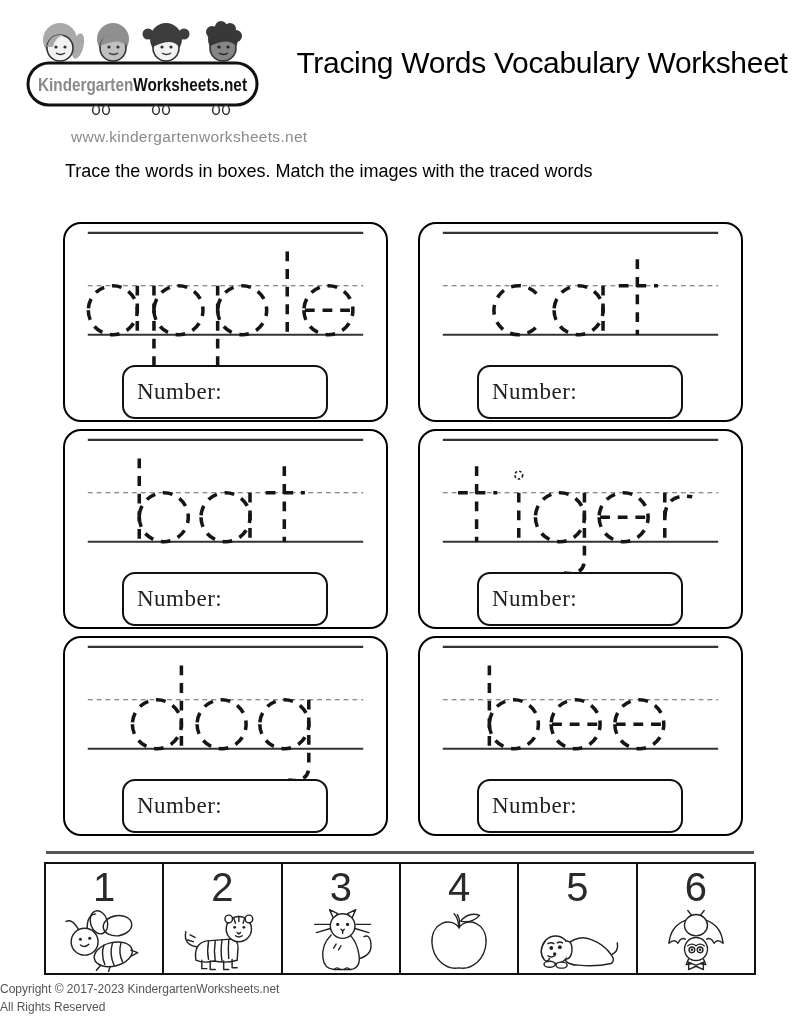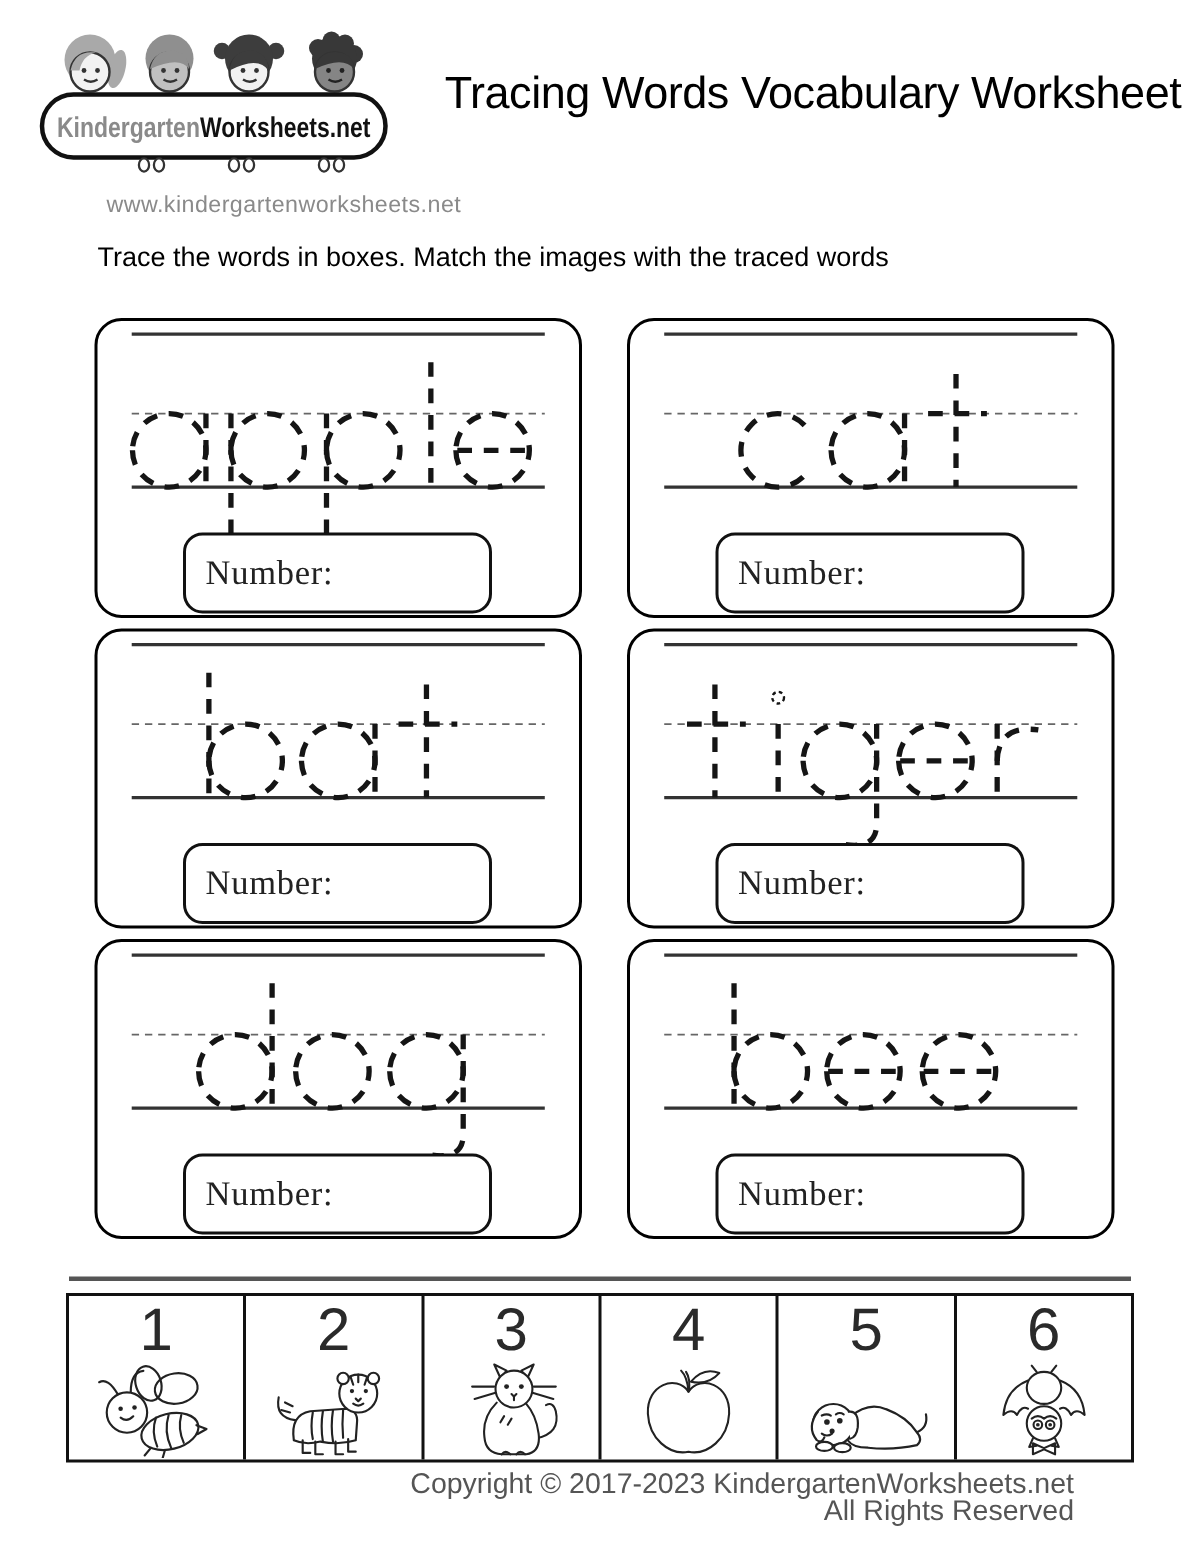--- a/index.html
+++ b/index.html
@@ -11,21 +11,21 @@
   .site-url{position:absolute;left:26px;top:128px;font-size:15.5px;color:#8a8a8a;letter-spacing:.3px;margin-left:45px;}
   .title{position:absolute;left:252px;top:30px;width:548px;margin:16px;font-size:30px;font-weight:400;
          letter-spacing:-.3px;color:#000;text-align:center;}
   .name-row{position:absolute;left:402px;top:118px;display:flex;align-items:flex-end;}
   .name-label{font-size:28px;color:#000;}
   .name-line{display:inline-block;width:232px;height:1px;border-bottom:2.5px solid #000;margin-bottom:4px;}
 
   .instructions{position:absolute;left:63px;top:156px;width:690px;margin:2px;font-size:18px;line-height:27px;color:#000;}
 
   
-  .grid{position:absolute;left:63px;top:212px;display:grid;
+  .grid{position:absolute;left:63px;top:222px;display:grid;
         grid-template-columns:325px 325px;column-gap:30px;grid-auto-rows:200px;row-gap:7px;}
   .tbox{position:relative;border:2.2px solid #000;border-radius:18px;box-sizing:border-box;background:#fff;}
   .trace-svg{position:absolute;left:0;top:0;width:100%;height:100%;}
   .guide-solid{stroke:#333;stroke-width:2.2;}
   .guide-mid{stroke:#666;stroke-width:1.2;stroke-dasharray:5 4;}
   .trace-stroke{fill:none;stroke:#151515;stroke-width:3.6;stroke-dasharray:10 8;}
   .trace-dot{fill:none;stroke:#151515;stroke-width:1.6;stroke-dasharray:2.5 2.2;}
   .numbox{position:absolute;left:57px;top:141px;width:206px;height:54px;border:2.2px solid #111;
           border-radius:13px;box-sizing:border-box;background:#fff;display:flex;align-items:center;}
   .numbox span{font-family:"Liberation Serif",serif;font-size:23px;color:#222;padding-left:13px;letter-spacing:.5px;}
@@ -36,22 +36,22 @@
          box-sizing:border-box;display:flex;background:#fff;}
   .cell{position:relative;flex:1;border-left:2px solid #111;}
   .cell:first-child{border-left:none;}
   .cell-number{text-align:center;margin-top:1px;font-size:40px;line-height:44px;font-weight:300;color:#2a2a2a;}
   .animal{position:absolute;bottom:1px;left:50%;transform:translateX(-50%);}
   .animal path,.animal circle,.animal ellipse{fill:none;stroke:#222;stroke-width:1.7;stroke-linecap:round;stroke-linejoin:round;}
   .animal .fw{fill:#fff;}
   .animal .fb{fill:#222;stroke:none;}
 
   
-  .footer{position:absolute;left:0;top:981px;width:716px;text-align:right;
-          font-size:19px;line-height:17.5px;color:#555;}
+  .footer{position:absolute;left:0;top:981px;width:716px;text-align:left;
+          font-size:12px;line-height:17.5px;color:#555;}
 
   
   .logo-text{font-family:"Liberation Sans",sans-serif;font-weight:700;font-size:19px;}
   .lg-gray{fill:#8a8a8a;}
   .lg-black{fill:#111;}
 </style>
 </head>
 <body>
 
 <div class="page">

